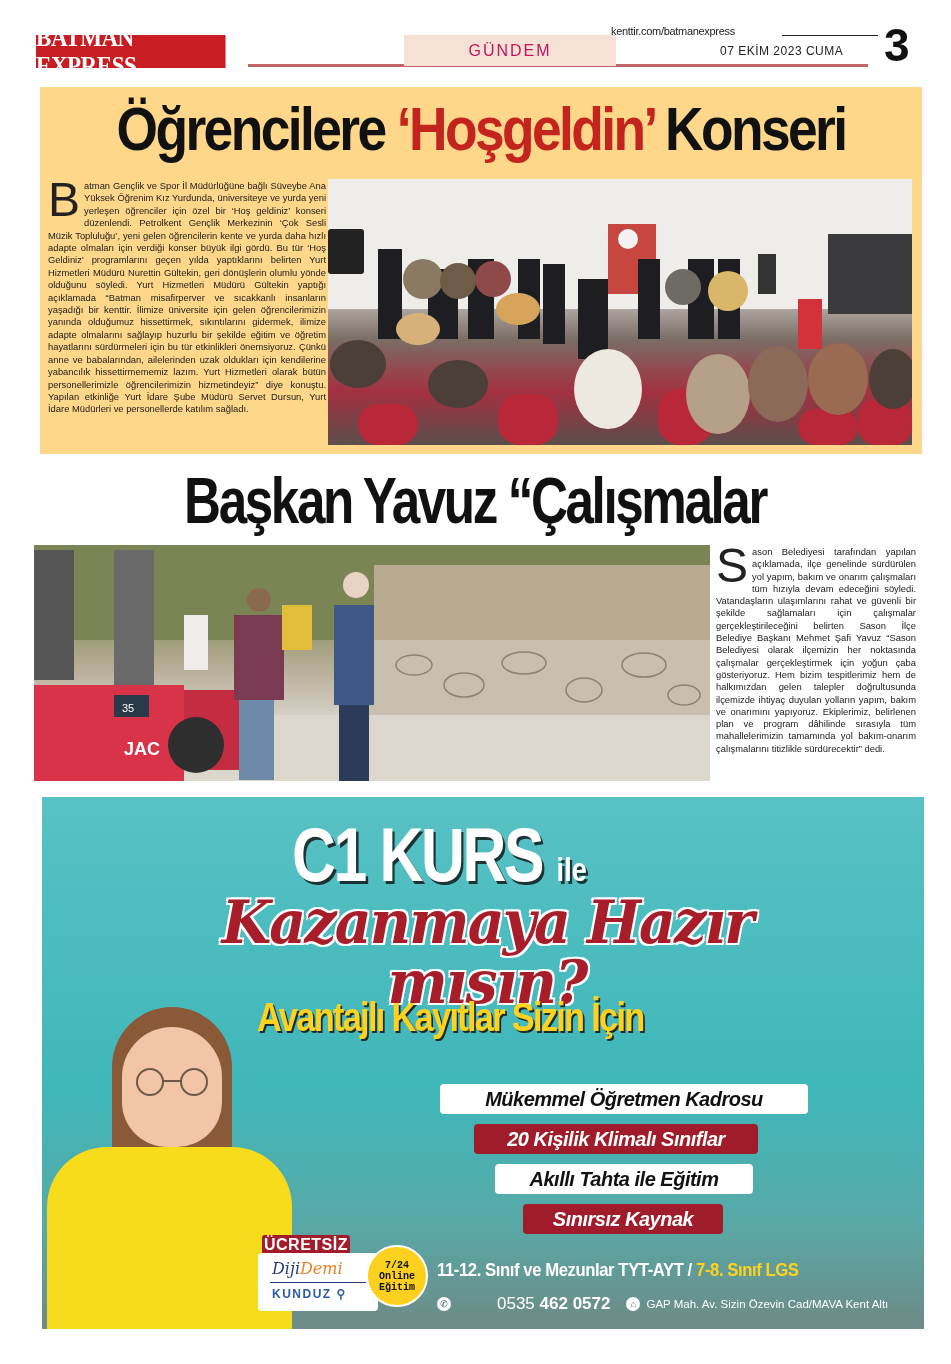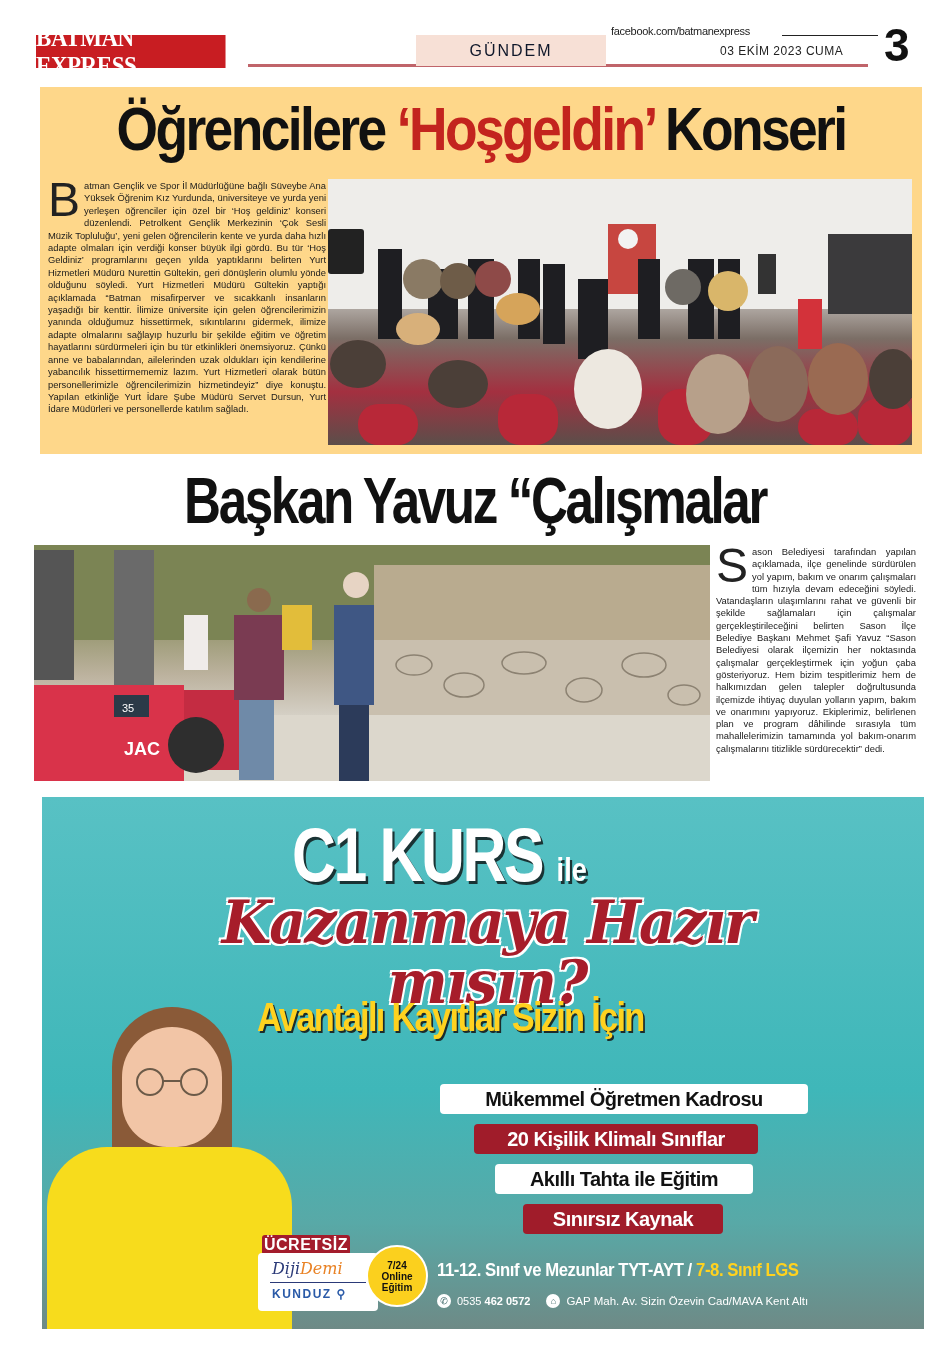--- a/index.html
+++ b/index.html
@@ -8,23 +8,23 @@
 
   
   .logo {
     position: absolute; left: 36px; top: 35px; width: 206px; height: 33px;
     background: #c81d22; color: #fff; display: flex; align-items: center; justify-content: center;
     font-family: "Liberation Serif", serif; font-weight: bold; font-size: 25px; letter-spacing: -0.5px;
     transform: scaleX(0.92); transform-origin: left center;
   }
   .rule-red { position: absolute; left: 248px; top: 64px; width: 620px; height: 3px; background: #c0646a; }
   .section-tab {
-    position: absolute; left: 416px; top: 35px; width: 190px; height: 31px; background: #f7e0d6;
+    position: absolute; left: 404px; top: 35px; width: 212px; height: 31px; background: #f7e0d6;
     display: flex; align-items: center; justify-content: center;
-    font-size: 16px; letter-spacing: 2px; color: #0f172a;
+    font-size: 16px; letter-spacing: 2px; color: #be185d;
   }
   .fb { position: absolute; left: 611px; top: 25px; font-size: 11px; color: #222; letter-spacing: -0.3px; }
   .top-line { position: absolute; left: 782px; top: 35px; width: 96px; height: 1px; background: #222; }
   .date { position: absolute; left: 720px; top: 44px; font-size: 12px; color: #222; letter-spacing: 0.5px; }
   .page-num { position: absolute; left: 884px; top: 22px; font-size: 46px; font-weight: bold; color: #111; line-height: 1; }
 
   
   .art1 {
     position: absolute; left: 34px; top: 87px; width: 882px; height: 367px; background: #fed78a; margin-left: 6px;
   }
@@ -79,56 +79,56 @@
     text-shadow: 2px 2px 0 #fff, -2px -2px 0 #fff, 2px -2px 0 #fff, -2px 2px 0 #fff;
     transform: scaleX(0.95);
   }
   .ad-yellow {
     position: absolute; left: 215px; top: 200px; font-size: 40px; font-weight: bold; color: #ffd21f;
     letter-spacing: -2px; transform: scaleX(0.86); transform-origin: left; line-height: 1;
     text-shadow: 2px 2px 0 #1b2b2b;
   }
   .pill {
     position: absolute; height: 30px; display: flex; align-items: center; justify-content: center;
-    font-size: 20px; font-weight: bold; border-radius: 4px; padding: 0 10px; letter-spacing: -0.5px;
+    font-size: 20px; font-weight: bold; border-radius: 4px; padding: 0 10px; letter-spacing: -0.5px; font-style: italic;
   }
   .pill.white { background: #fff; color: #111; }
   .pill.red { background: #a01c2a; color: #fff; }
   .girl {
     position: absolute; left: 0; top: 180px; width: 250px; height: 352px;
   }
   .girl .hair { position: absolute; left: 70px; top: 30px; width: 120px; height: 200px; border-radius: 60px 60px 30px 30px; background: #8a5a38; }
   .girl .face { position: absolute; left: 80px; top: 50px; width: 100px; height: 120px; border-radius: 50px 50px 45px 45px; background: #f2c5a6; }
   .girl .glasses { position: absolute; left: 88px; top: 90px; width: 84px; height: 30px; }
   .girl .shirt { position: absolute; left: 5px; top: 170px; width: 245px; height: 182px; background: #f7dc1c; border-radius: 60px 60px 0 0; }
   .badge-wrap { position: absolute; left: 220px; top: 438px; width: 172px; height: 84px; }
   .badge-red { position: absolute; left: 0; top: 0; width: 88px; height: 20px; background: #a31c2c; color: #fff; font-size: 16px; font-weight: bold; display: flex; align-items: center; justify-content: center; border-radius: 3px; letter-spacing: 0.5px;}
   .badge-white { position: absolute; left: -4px; top: 18px; width: 120px; height: 58px; background: #fff; border-radius: 4px; }
   .badge-dd { position: absolute; left: 10px; top: 24px; font-family: "DejaVu Serif", serif; font-style: italic; font-size: 16px; color: #2b3a78; }
   .badge-dd .or { color: #e98225; }
   .badge-line { position: absolute; left: 8px; top: 47px; width: 96px; height: 1px; background: #2b3a78; }
   .badge-k { position: absolute; left: 10px; top: 52px; font-size: 12px; font-weight: bold; color: #2a5aa8; letter-spacing: 1.5px; }
-  .badge-circle { position: absolute; left: 104px; top: 10px; width: 62px; height: 62px; border-radius: 50%; background: #fbd01e; border: 2px solid #fff; display: flex; flex-direction: column; align-items: center; justify-content: center; font-size: 10px; font-weight: bold; color: #111; line-height: 11px; text-align: center; }
+  .badge-circle { position: absolute; left: 104px; top: 10px; width: 62px; height: 62px; border-radius: 50%; background: #fbd01e; border: 2px solid #fff; display: flex; flex-direction: column; align-items: center; justify-content: center; font-size: 10px; font-weight: bold; color: #111; line-height: 11px; text-align: center; font-family: Liberation Mono, monospace; }
   .ad-grades { position: absolute; left: 395px; top: 462px; font-size: 19px; font-weight: bold; color: #fff; letter-spacing: -0.5px; transform: scaleX(0.88); transform-origin: left; white-space: nowrap; }
   .ad-grades .y { color: #ffd21f; }
   .ad-contact { position: absolute; left: 395px; top: 497px; display: flex; align-items: center; gap: 6px; color: #fff; white-space: nowrap; }
   .ad-contact .ico { width: 14px; height: 14px; border-radius: 50%; background: #fff; color: #2c5a5b; font-size: 9px; display: flex; align-items: center; justify-content: center; }
-  .ad-contact .phone { font-size: 11px; }
+  .ad-contact .phone { font-size: 17px; margin-left: 40px; }
   .ad-contact .phone b { font-weight: bold; }
   .ad-contact .addr { font-size: 11.5px; margin-left: 8px; }
 </style>
 </head>
 <body>
 
 <div class="logo">BATMAN EXPRESS</div>
 <div class="rule-red"></div>
 <div class="section-tab">GÜNDEM</div>
-<div class="fb">facebook.com/batmanexpress</div>
+<div class="fb">kenttir.com/batmanexpress</div>
 <div class="top-line"></div>
-<div class="date">03 EKİM 2023 CUMA</div>
+<div class="date">07 EKİM 2023 CUMA</div>
 <div class="page-num">3</div>
 
 <div class="art1">
   <div class="headline1"><span>Öğrencilere </span><span class="red">‘Hoşgeldin’</span><span> Konseri</span></div>
   <div class="body1">
     <span class="dropcap">B</span><span>atman Gençlik ve Spor İl Müdürlüğüne bağlı Süveybe Ana Yüksek Öğrenim Kız Yurdunda, üniversiteye ve yurda yeni yerleşen öğrenciler için özel bir ‘Hoş geldiniz’ konseri düzenlendi. Petrolkent Gençlik Merkezinin ‘Çok Sesli Müzik Topluluğu’, yeni gelen öğrencilerin kente ve yurda daha hızlı adapte olmaları için verdiği konser büyük ilgi gördü. Bu tür ‘Hoş Geldiniz’ programlarını geçen yılda yaptıklarını belirten Yurt Hizmetleri Müdürü Nurettin Gültekin, geri dönüşlerin olumlu yönde olduğunu söyledi. Yurt Hizmetleri Müdürü Gültekin yaptığı açıklamada “Batman misafirperver ve sıcakkanlı insanların yaşadığı bir kenttir. İlimize üniversite için gelen öğrencilerimizin yanında olduğumuz hissettirmek, sıkıntılarını gidermek, ilimize adapte olmalarını sağlayıp huzurlu bir şekilde eğitim ve öğretim hayatlarını sürdürmeleri için bu tür etkinlikleri önemsiyoruz. Çünkü anne ve babalarından, ailelerinden uzak oldukları için kendilerine yabancılık hissettirmememiz lazım. Yurt Hizmetleri olarak bütün personellerimizle öğrencilerimizin hizmetindeyiz” diye konuştu. Yapılan etkinliğe Yurt İdare Şube Müdürü Servet Dursun, Yurt İdare Müdürleri ve personellerde katılım sağladı.</span>
   </div>
   <div class="photo1">
     <svg width="584" height="266" viewBox="0 0 584 266">
       <rect x="0" y="0" width="584" height="130" fill="#eeedea"></rect>

